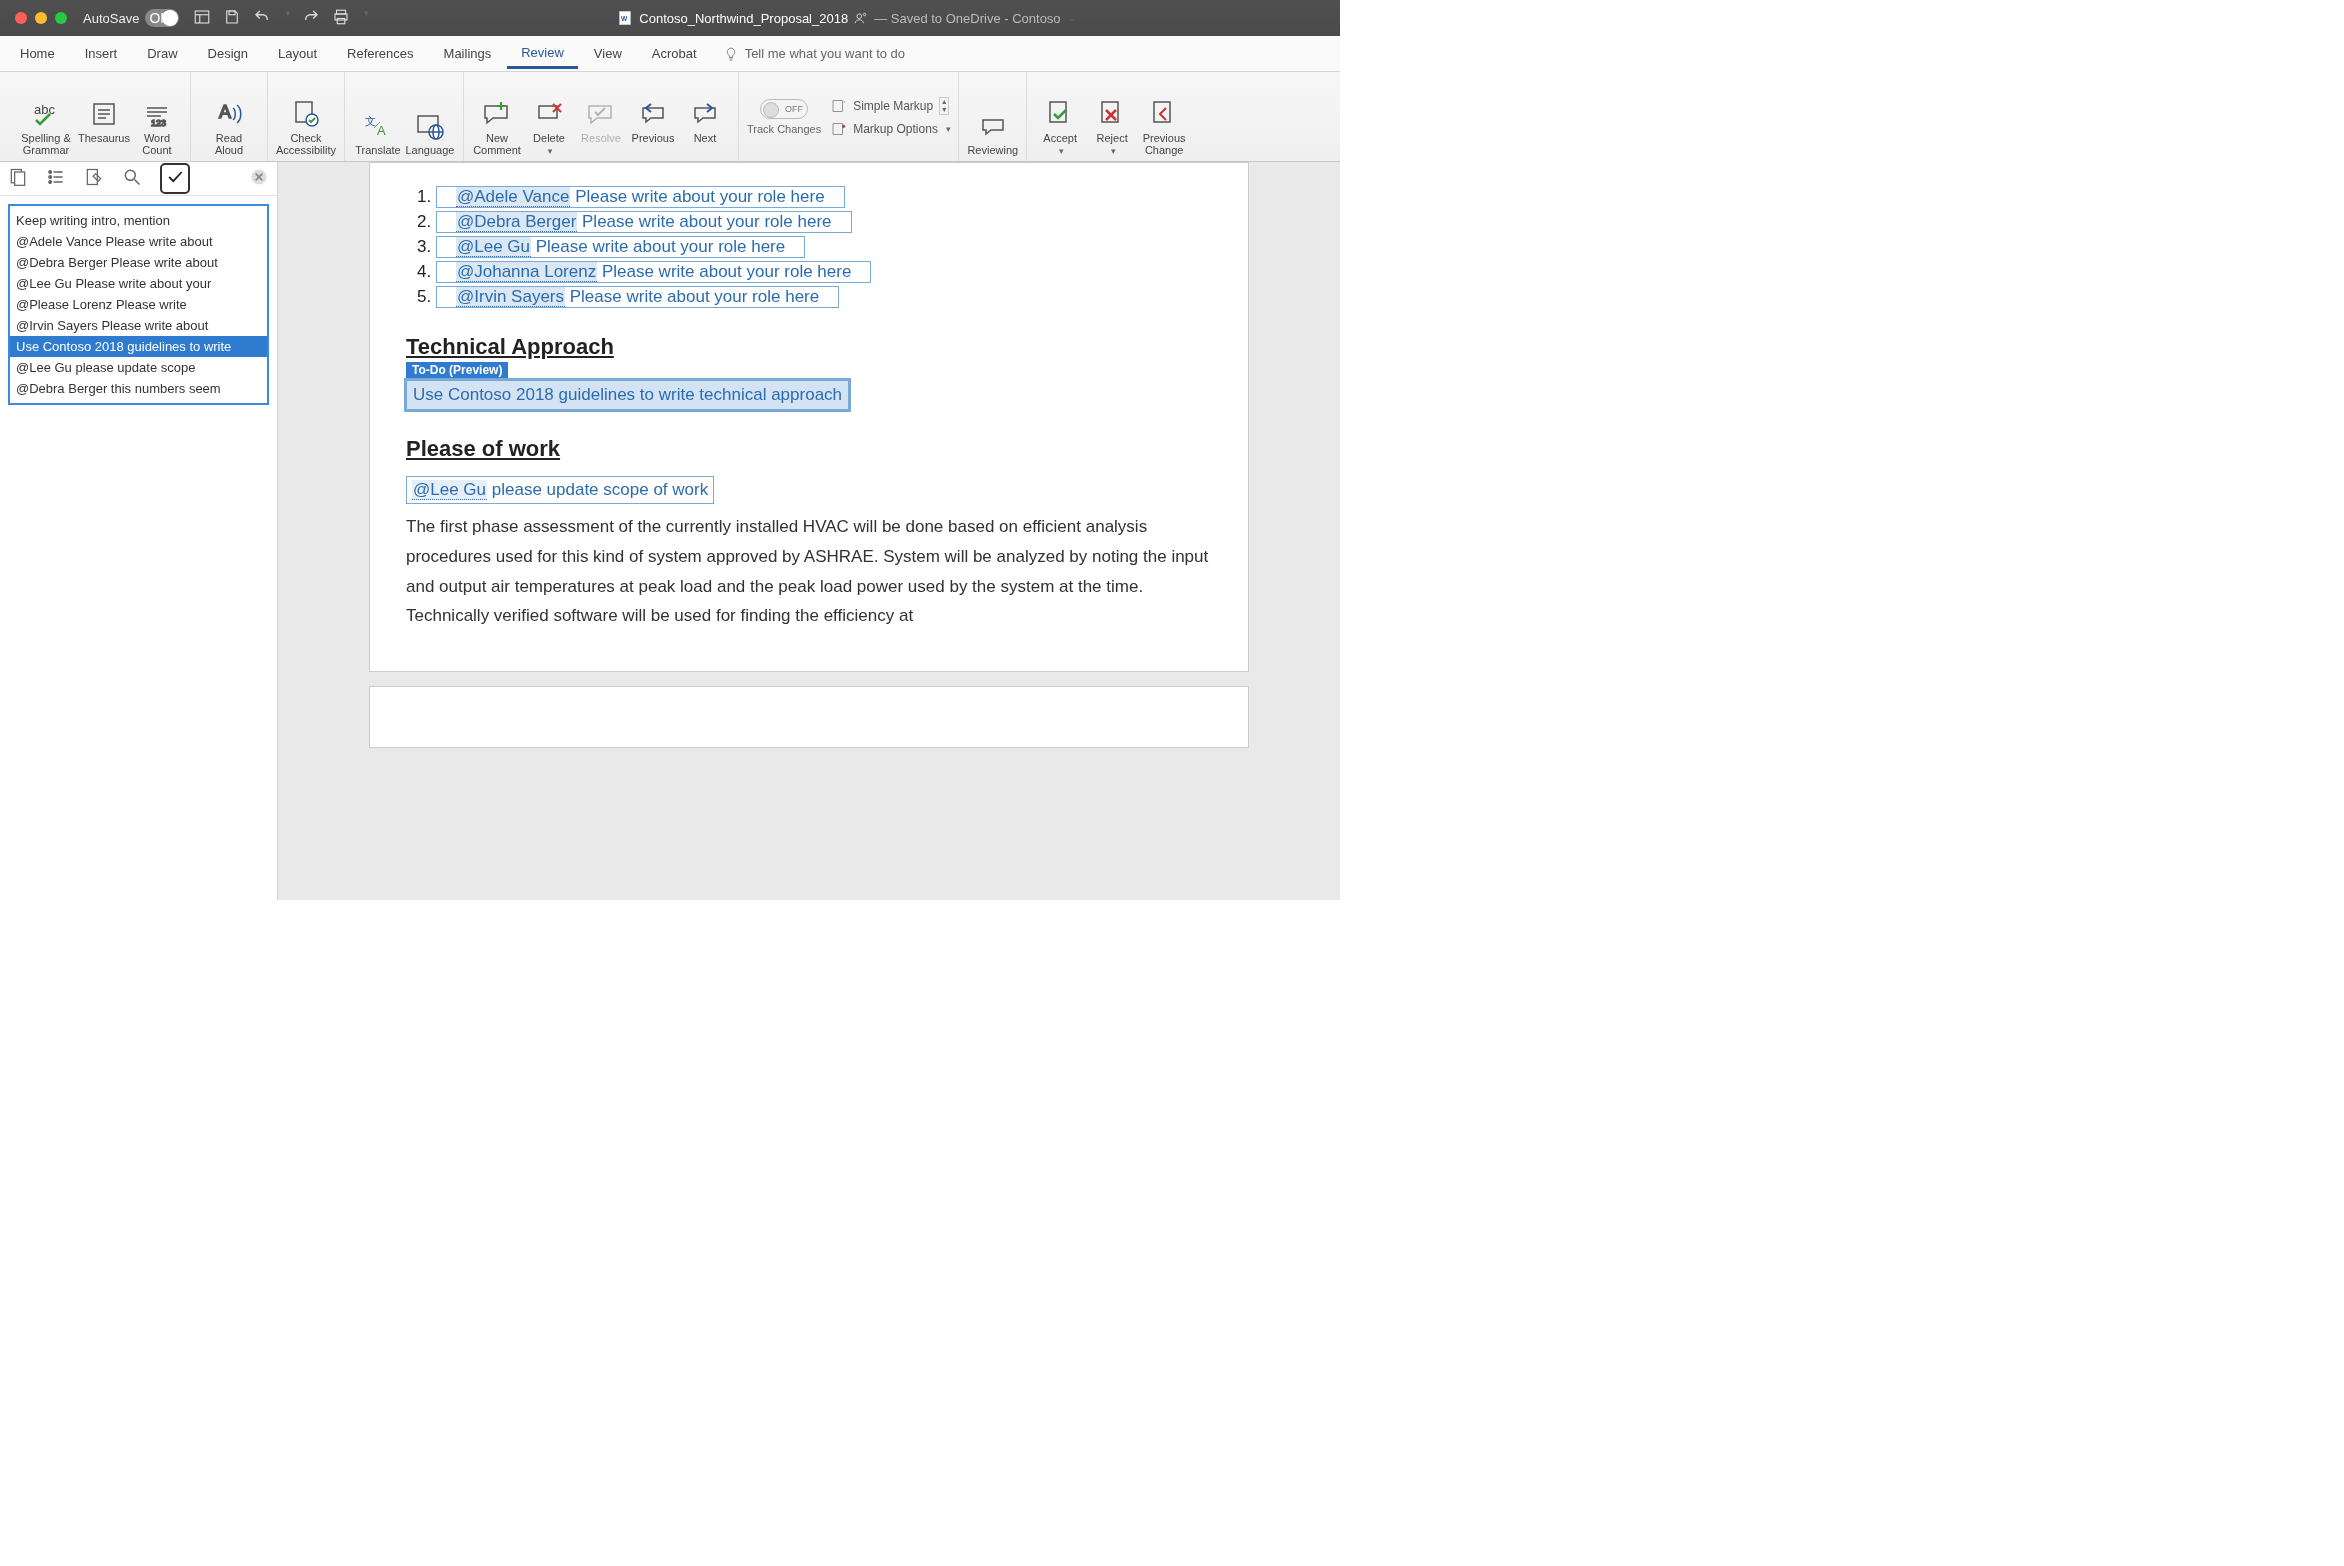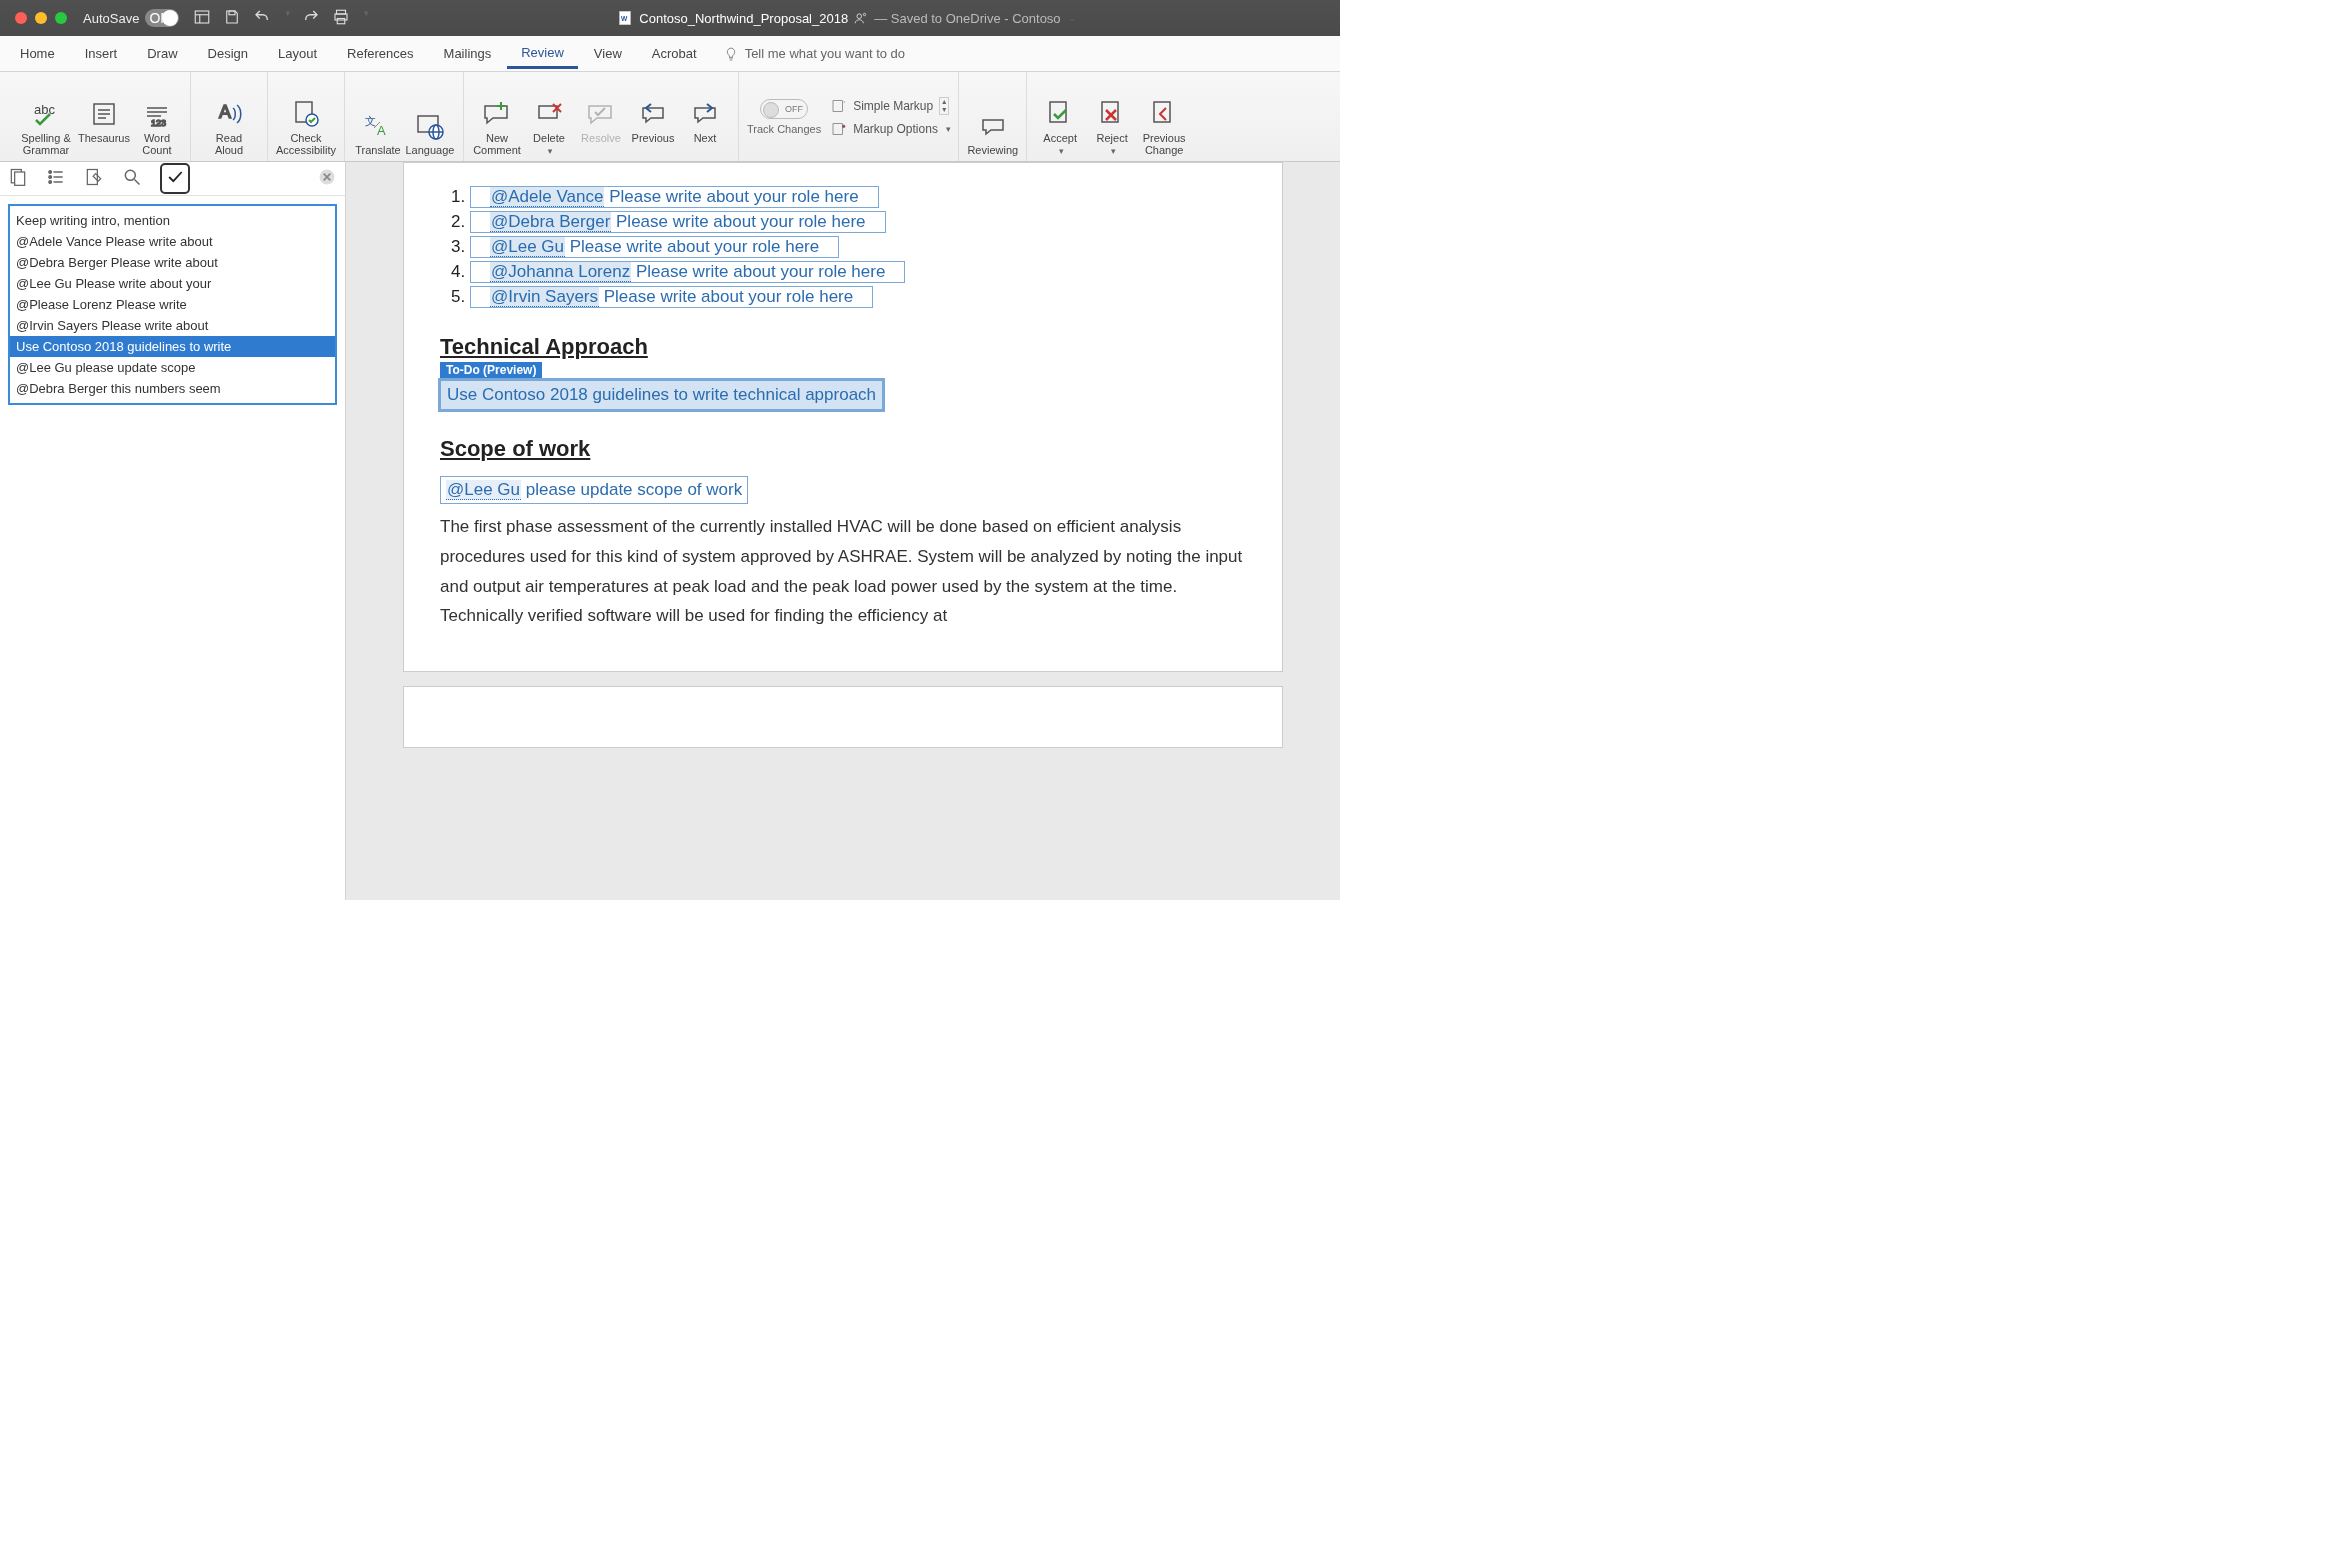--- a/index.html
+++ b/index.html
@@ -33,21 +33,21 @@
 .big-btn svg { width:32px; height:32px; }
 .big-btn.narrow { width:auto; min-width:50px; }
 .tc-col { display:flex; flex-direction:column; gap:6px; font-size:12px; color:#555; }
 .tc-row { display:flex; align-items:center; gap:6px; }
 .tc-row svg { width:16px; height:16px; }
 .pill { width:48px; height:20px; border:1px solid #bbb; border-radius:10px; display:flex; align-items:center; justify-content:flex-end; font-size:9px; color:#777; padding:0 4px; background:#f4f4f4; position:relative; }
 .pill::before { content:""; position:absolute; left:2px; top:2px; width:14px; height:14px; border-radius:50%; background:#ddd; border:1px solid #bbb; }
 
 
 .main { display:flex; height: calc(900px - 36px - 30px - 90px); }
-.sidepanel { width:346px; border-right:1px solid #d5d5d5; background:#fff; display:flex; flex-direction:column; }
+.sidepanel { width:278px; border-right:1px solid #d5d5d5; background:#fff; display:flex; flex-direction:column; }
 .sp-tabs { height:34px; border-bottom:1px solid #e2e2e2; display:flex; align-items:center; padding:0 8px; gap:18px; }
 .sp-tabs svg { width:20px; height:20px; }
 .sp-tabs .sp-tab { color:#666; cursor:pointer; }
 .sp-tabs .sp-tab.active { color:#222; }
 .sp-tabs .sp-tab.circled { border:2px solid #333; border-radius:5px; padding:2px 3px; }
 .sp-close { margin-left:auto; color:#999; }
 .task-list { border:2px solid #3a8bd8; margin:8px; padding:4px 0; }
 .task-item { padding:3px 6px; font-size:13px; color:#333; white-space:nowrap; overflow:hidden; text-overflow:ellipsis; cursor:pointer; }
 .task-item.selected { background:#2f7bd0; color:#fff; }
 
@@ -390,21 +390,21 @@
           <li><span class="pill-box"><span class="mention">@Debra Berger</span><span class="rest"> Please write about your role here</span></span></li>
           <li><span class="pill-box"><span class="mention">@Lee Gu</span><span class="rest"> Please write about your role here</span></span></li>
           <li><span class="pill-box"><span class="mention">@Johanna Lorenz</span><span class="rest"> Please write about your role here</span></span></li>
           <li><span class="pill-box"><span class="mention">@Irvin Sayers</span><span class="rest"> Please write about your role here</span></span></li>
         </ol>
 
       <h2 class="sec">Technical Approach</h2>
       <div class="todo-label">To-Do (Preview)</div><br>
       <div class="todo-box selected">Use Contoso 2018 guidelines to write technical approach</div>
 
-      <h2 class="sec">Scope of work</h2>
+      <h2 class="sec">Please of work</h2>
       <div class="plain-todo">
         <span class="mention">@Lee Gu</span><span class="rest2"> please update scope of work</span>
       </div>
       <p class="bodytext">The first phase assessment of the currently installed HVAC will be done based on efficient analysis procedures used for this kind of system approved by ASHRAE. System will be analyzed by noting the input and output air temperatures at peak load and the peak load power used by the system at the time. Technically verified software will be used for finding the efficiency at</p>
     </div>
     <div class="page p2"></div>
   </div>
 </div>
 
 </body></html>

